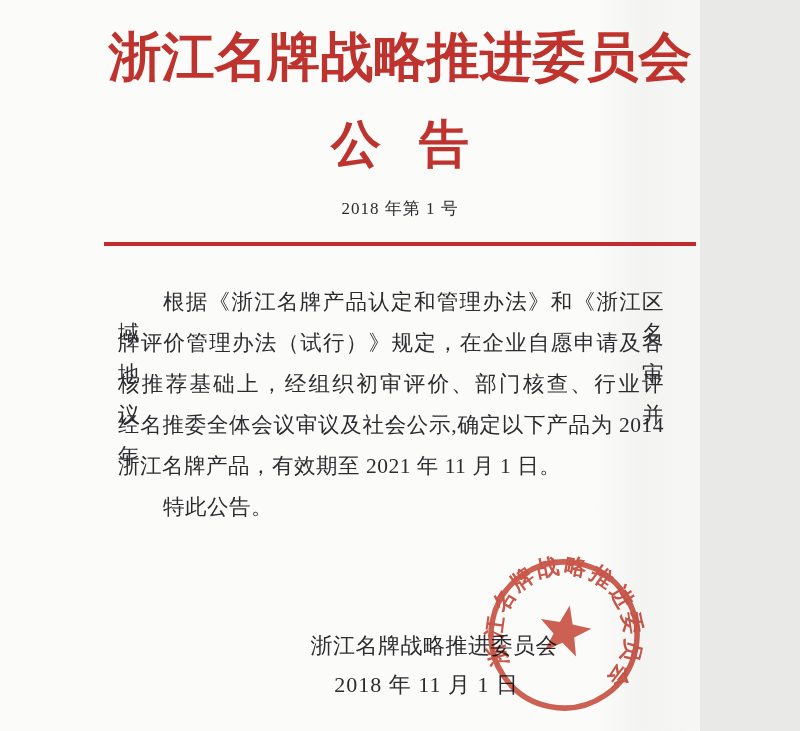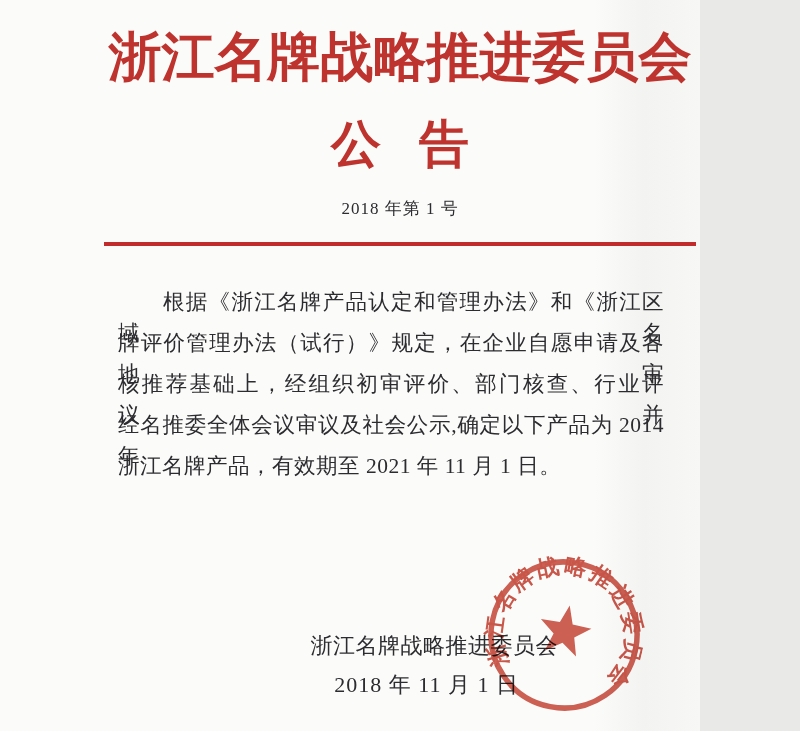--- a/index.html
+++ b/index.html
@@ -88,20 +88,21 @@
   <div class="doc-number">2018 年第 1 号</div>
 
   <div class="red-rule"></div>
 
   <div class="body-text">
     <div class="body-line j indent">根据《浙江名牌产品认定和管理办法》和《浙江区域名</div>
     <div class="body-line j">牌评价管理办法（试行）》规定，在企业自愿申请及各地审</div>
     <div class="body-line j">核推荐基础上，经组织初审评价、部门核查、行业评议，并</div>
     <div class="body-line j">经名推委全体会议审议及社会公示,确定以下产品为 2014 年</div>
     <div class="body-line">浙江名牌产品，有效期至 2021 年 11 月 1 日。</div>
+    <div class="body-line indent">特此公告。</div>
   </div>
 
   <div class="signature">浙江名牌战略推进委员会</div>
 
   <div class="sign-date">2018 年 11 月 1 日</div>
 
   <svg class="seal" viewBox="0 0 160 160" xmlns="http://www.w3.org/2000/svg">
     <circle cx="80" cy="80" r="73" fill="none" stroke="#c43e30" stroke-width="5.5" opacity="0.95"></circle>
     <polygon fill="#c43e30" opacity="0.95" points="80,50 86.5,68.1 105.7,68.7 90.5,80.4 95.9,98.8 80,88 64.1,98.8 69.5,80.4 54.3,68.7 73.5,68.1"></polygon>
     <defs>

